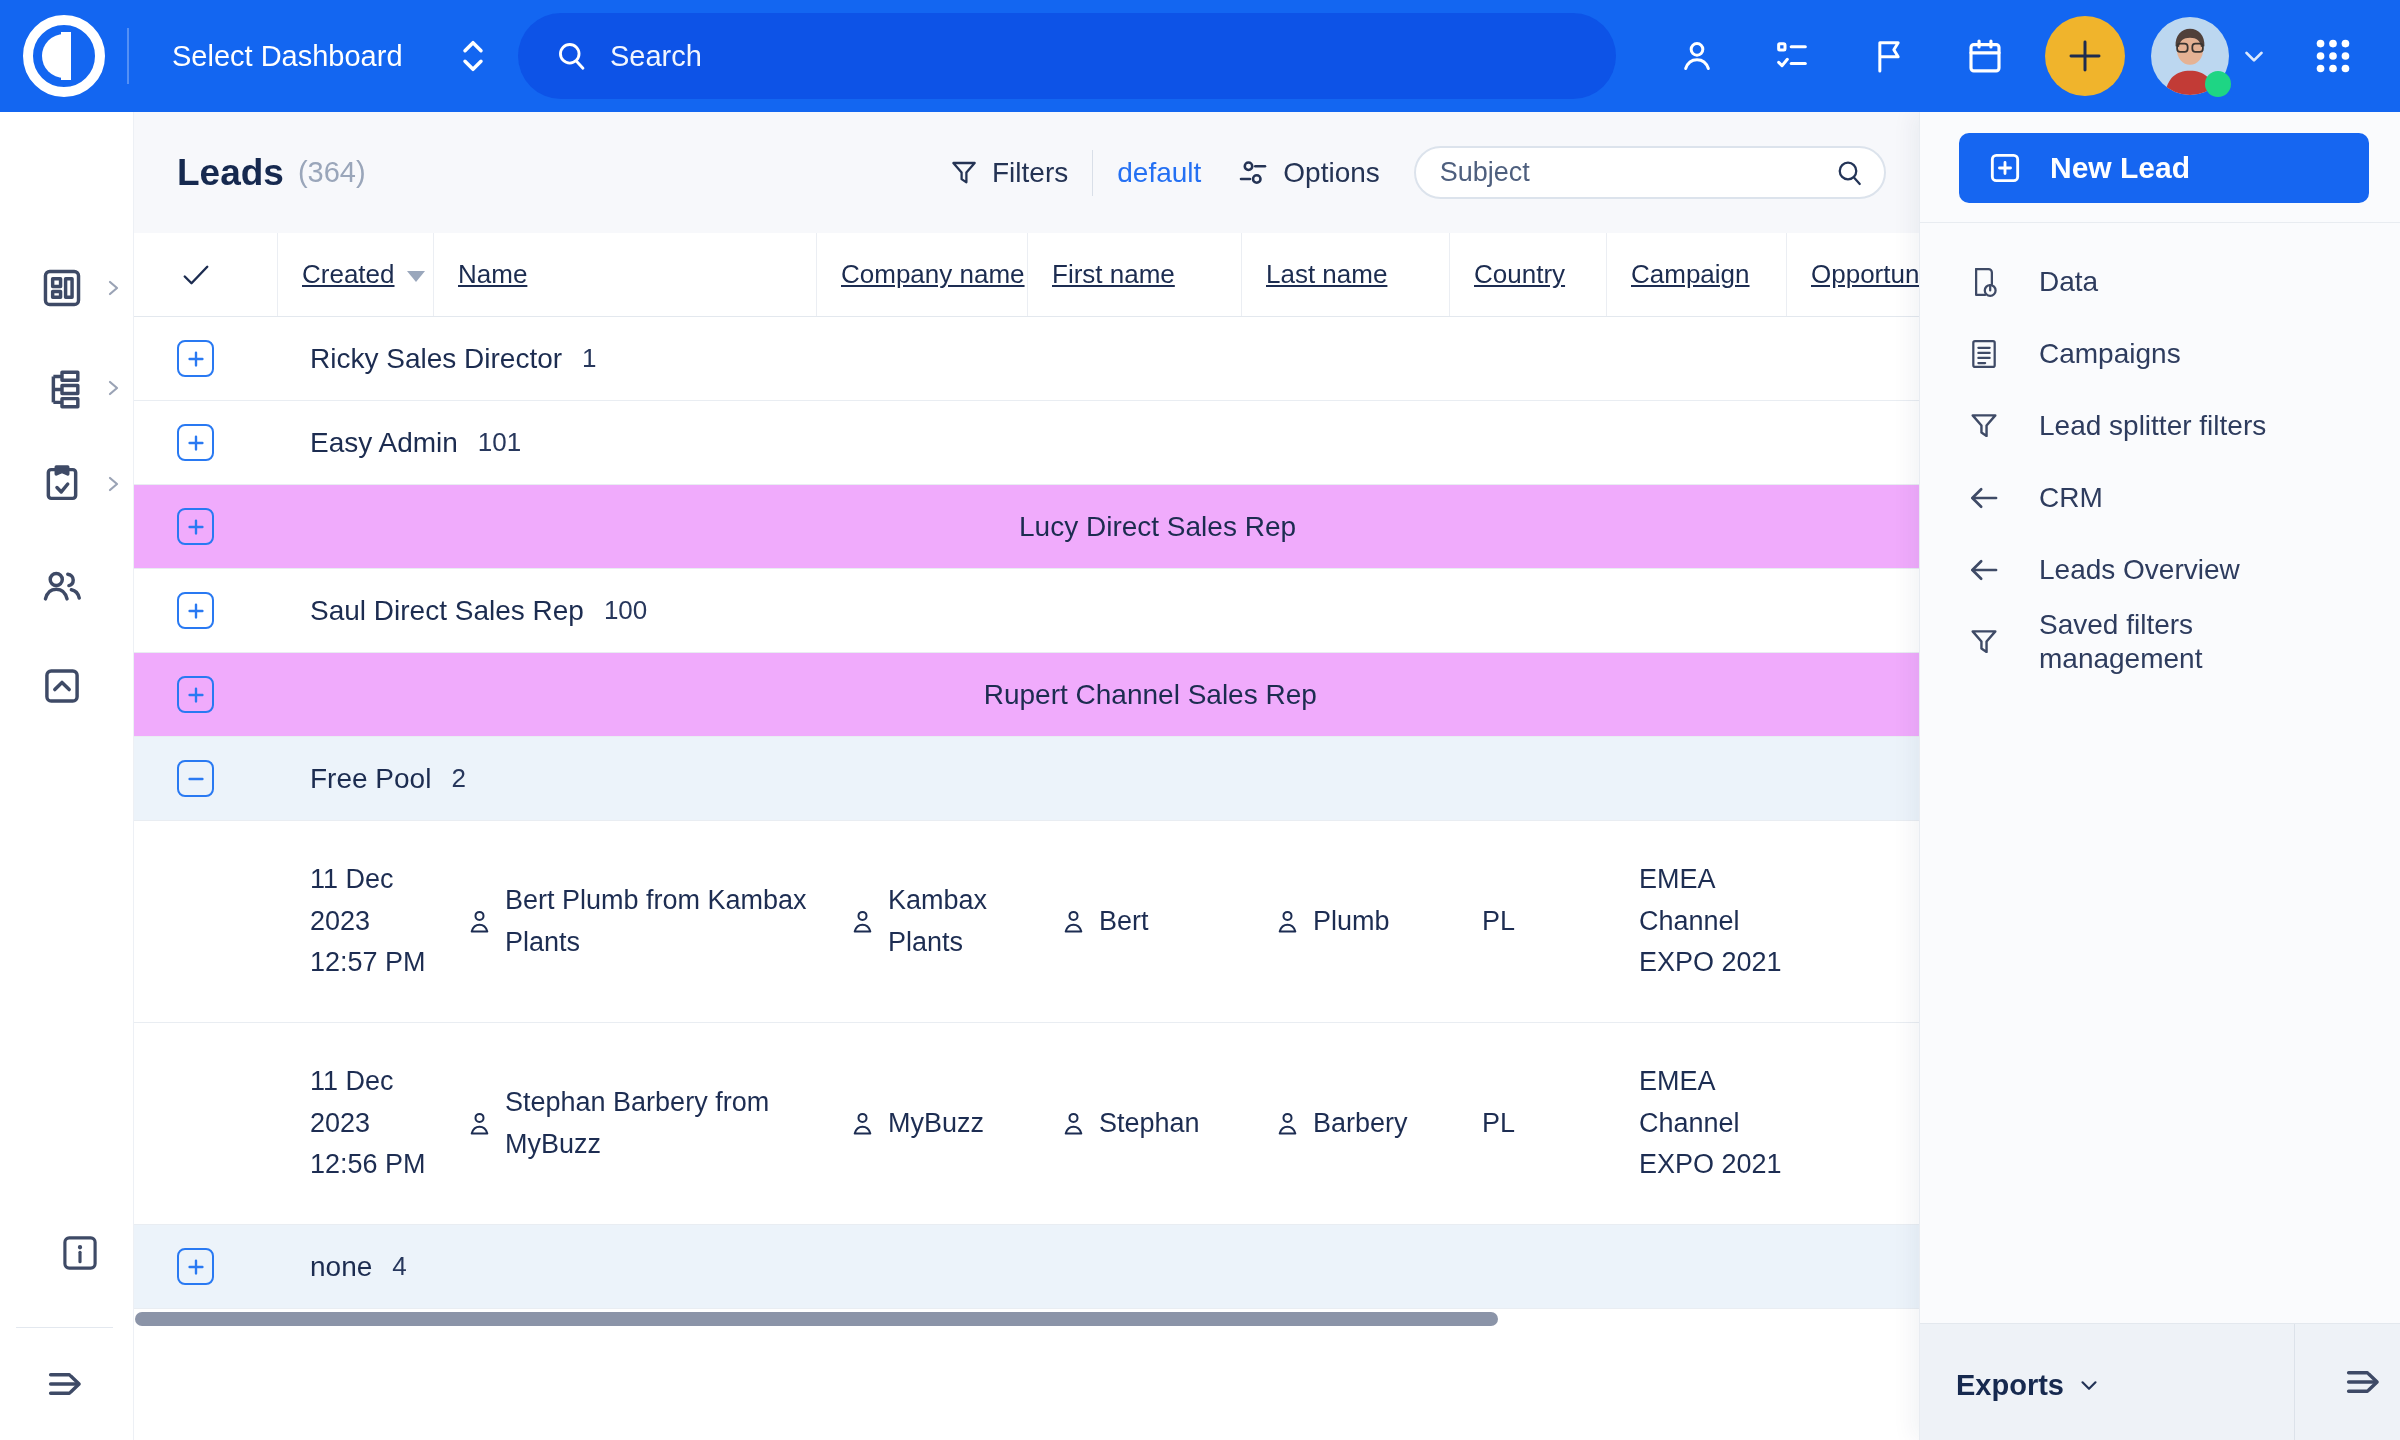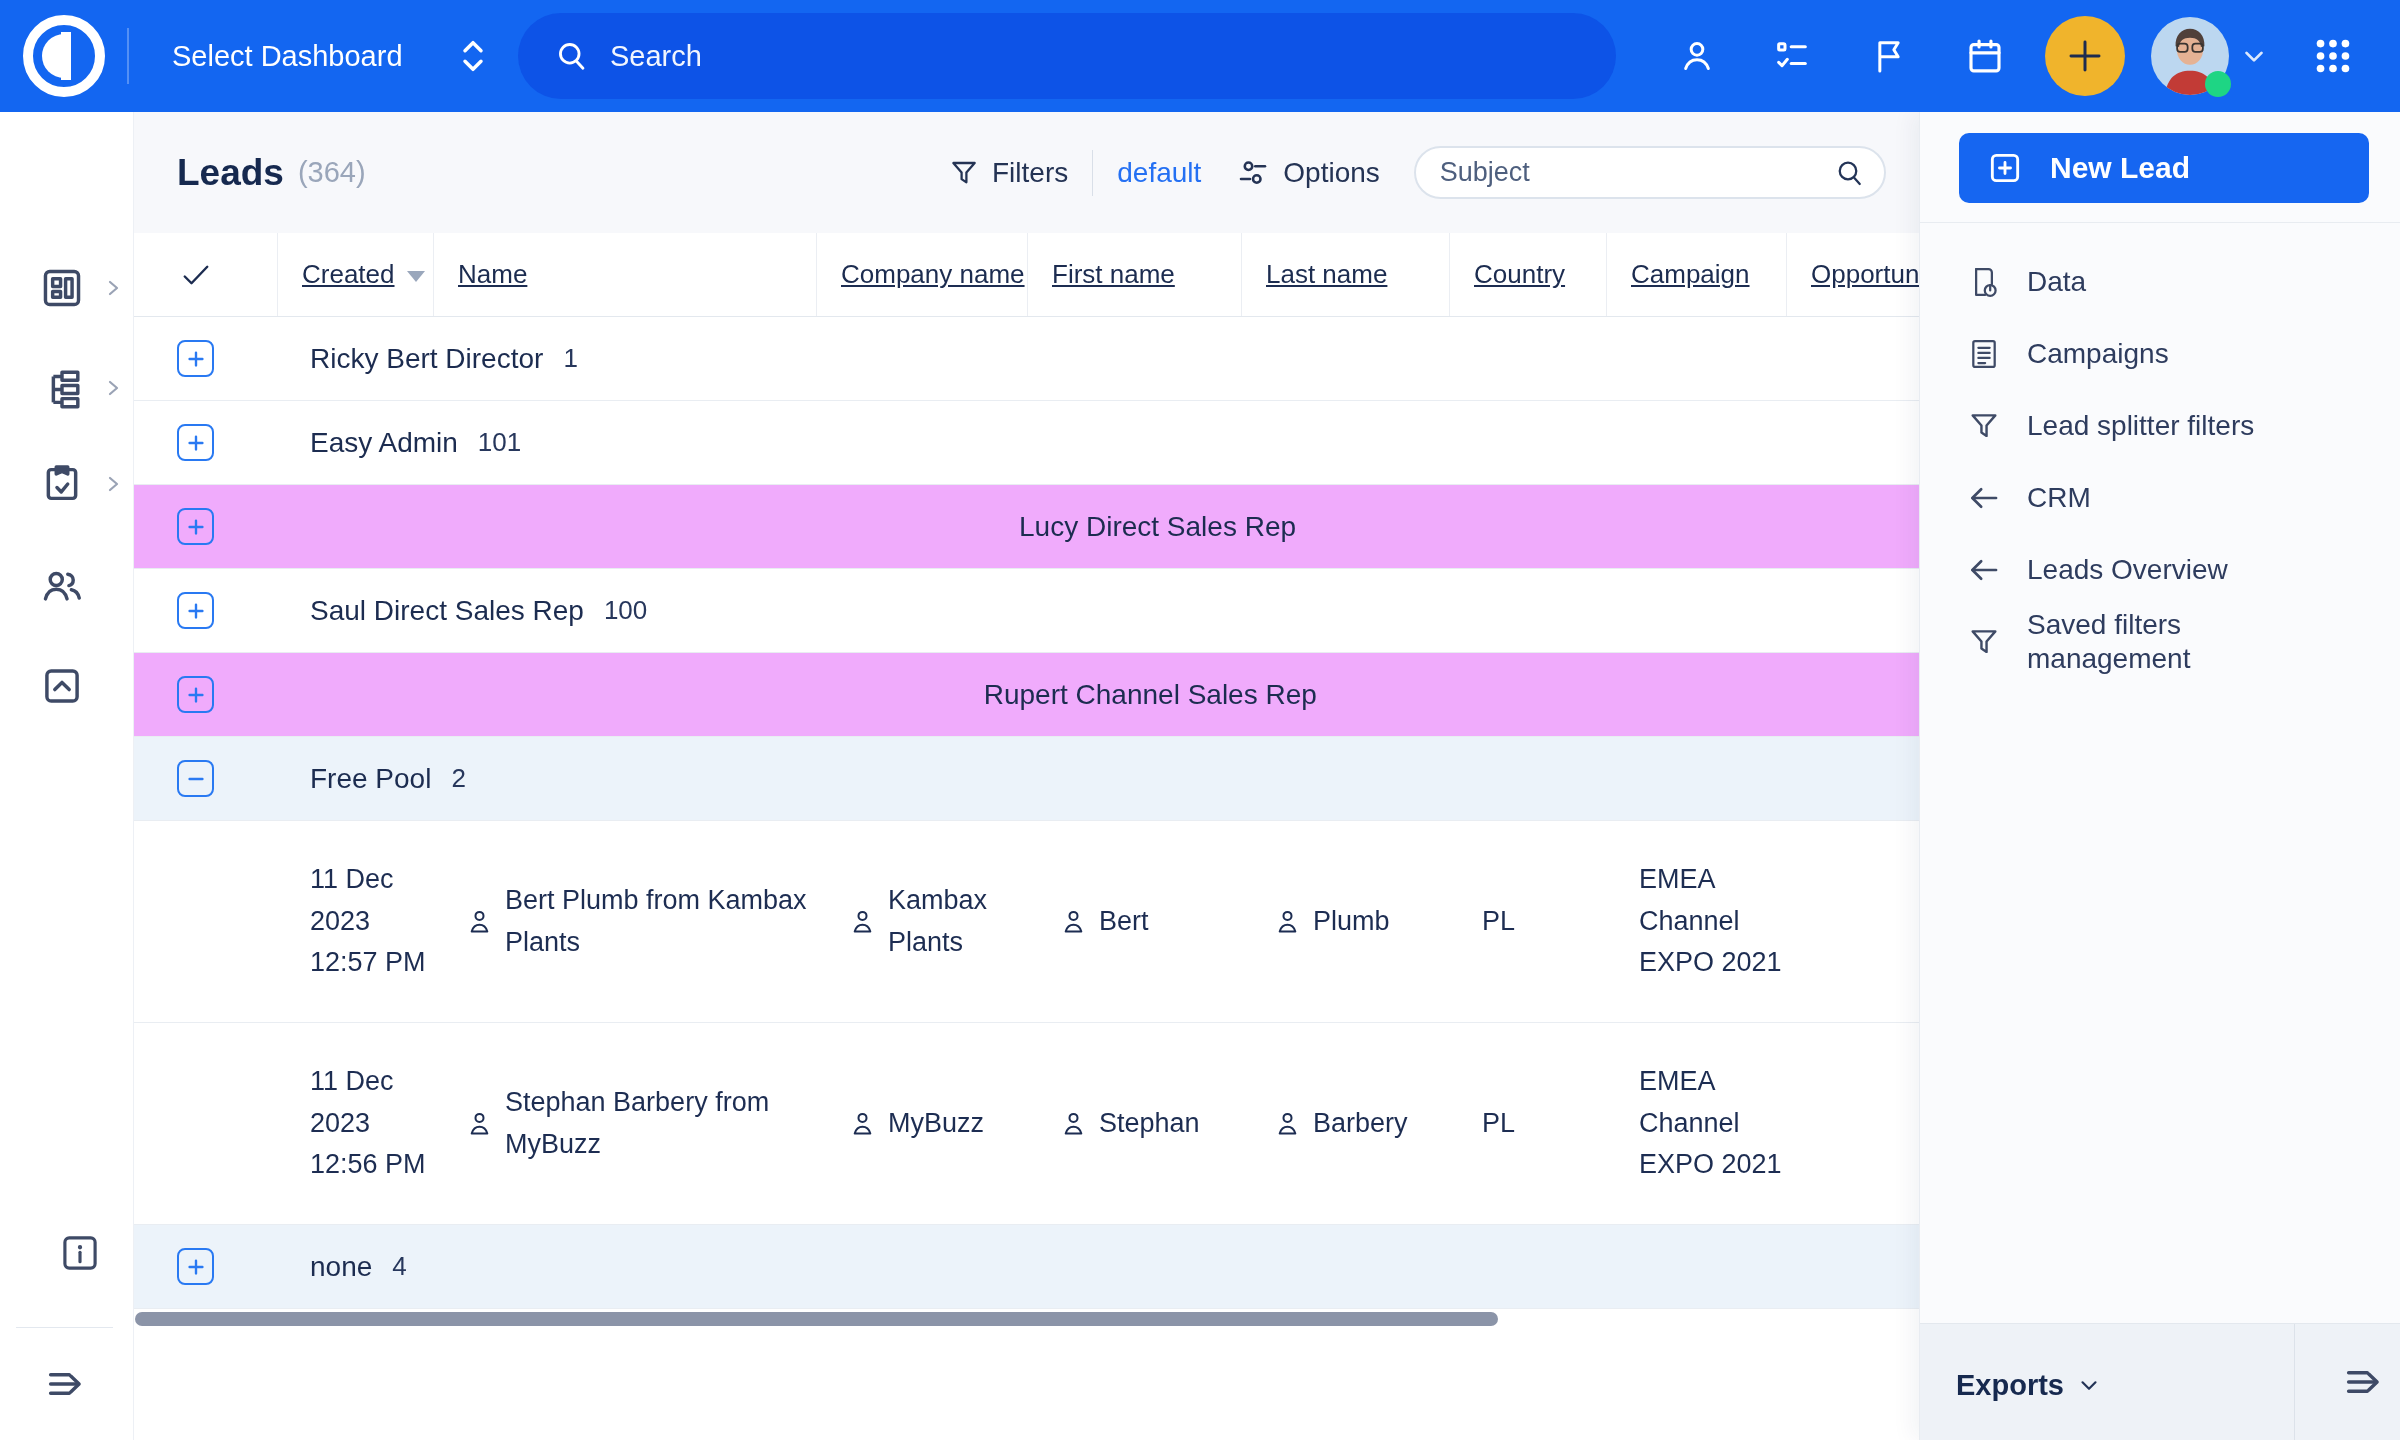--- a/index.html
+++ b/index.html
@@ -63,21 +63,21 @@
   .cell .p-ic { flex:none; margin-right:12px; color:#1D2D52; }
   .hscroll { position:absolute; left:1px; top:1079px; width:1363px; height:14px; border-radius:7px; background:#8B94A8; }
 
   
   .panel { position:absolute; right:0; top:112px; width:481px; bottom:0; background:#FAFBFD; border-left:1px solid #E8ECF1; box-shadow:-8px 0 20px rgba(23,43,77,.05); z-index:25; }
   .new-lead { position:absolute; left:39px; top:21px; width:410px; height:70px; border-radius:10px; background:#1666F1; color:#fff; display:flex; align-items:center; padding-left:27px; gap:26px; font-size:30px; font-weight:700; }
   .panel-divider { position:absolute; left:0; right:0; top:110px; height:1px; background:#E8ECF1; }
   .panel-menu { position:absolute; left:47px; top:134px; width:400px; display:flex; flex-direction:column; }
   .menu-item { display:flex; align-items:center; gap:24px; min-height:72px; color:#2E3C5E; font-size:28px; cursor:pointer; }
   .menu-item .mi-ic { flex:none; width:36px; color:#3E4A66; }
-  .menu-item .mi-label { max-width:300px; line-height:1.2; }
+  .menu-item .mi-label { max-width:300px; line-height:1.2;margin-left:12px; }
   .panel-footer { position:absolute; left:0; right:0; bottom:0; top:1211px; background:#EEF2F7; border-top:1px solid #E3E8EE; display:flex; align-items:center; }
   .exports-btn { display:flex; align-items:center; gap:12px; margin-left:36px; font-size:29px; font-weight:700; color:#16294F;margin-top:6px; }
   .pf-sep { position:absolute; left:374px; top:0; bottom:0; width:1px; background:#DCE2EA; }
   .panel-collapse { position:absolute; left:404px; top:0; bottom:0; width:77px; display:flex; align-items:center; justify-content:center; color:#3E4A66; }
 </style>
 </head>
 <body>
 
 <header class="topbar">
   <div class="logo">
@@ -321,21 +321,21 @@
           <span>Opportunity</span>
         </div>
       </div>
     <div id="tbody">
         <div class="row group">
           <button class="expand-btn">
             <svg width="22" height="22" viewBox="0 0 24 24" fill="none" stroke="currentColor" stroke-width="2.6" stroke-linecap="round">
               <path d="M12 5v14M5 12h14"></path>
             </svg>
           </button>
-          <span class="g-label">Ricky Bert Director</span>
+          <span class="g-label">Ricky Sales Director</span>
           <span class="g-count">1</span>
         </div>
         <div class="row group">
           <button class="expand-btn">
             <svg width="22" height="22" viewBox="0 0 24 24" fill="none" stroke="currentColor" stroke-width="2.6" stroke-linecap="round">
               <path d="M12 5v14M5 12h14"></path>
             </svg>
           </button>
           <span class="g-label">Easy Admin</span>
           <span class="g-count">101</span>

